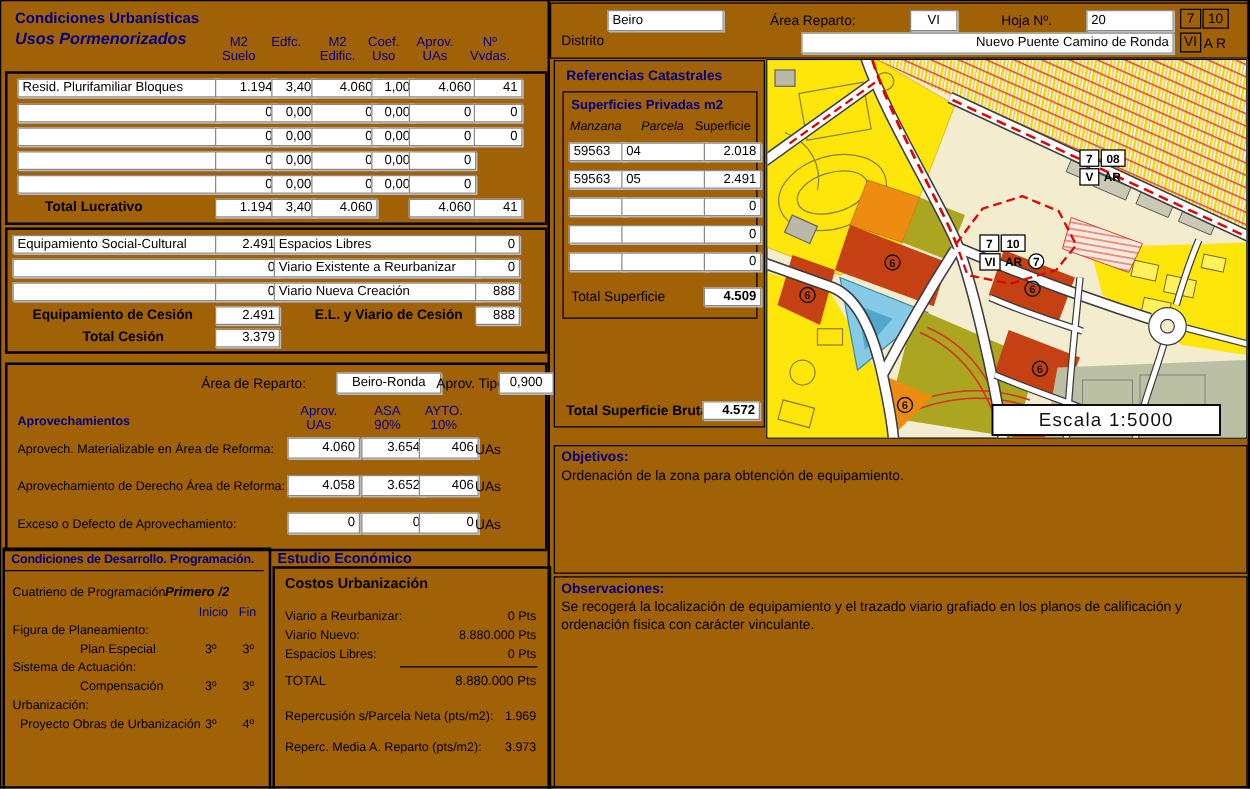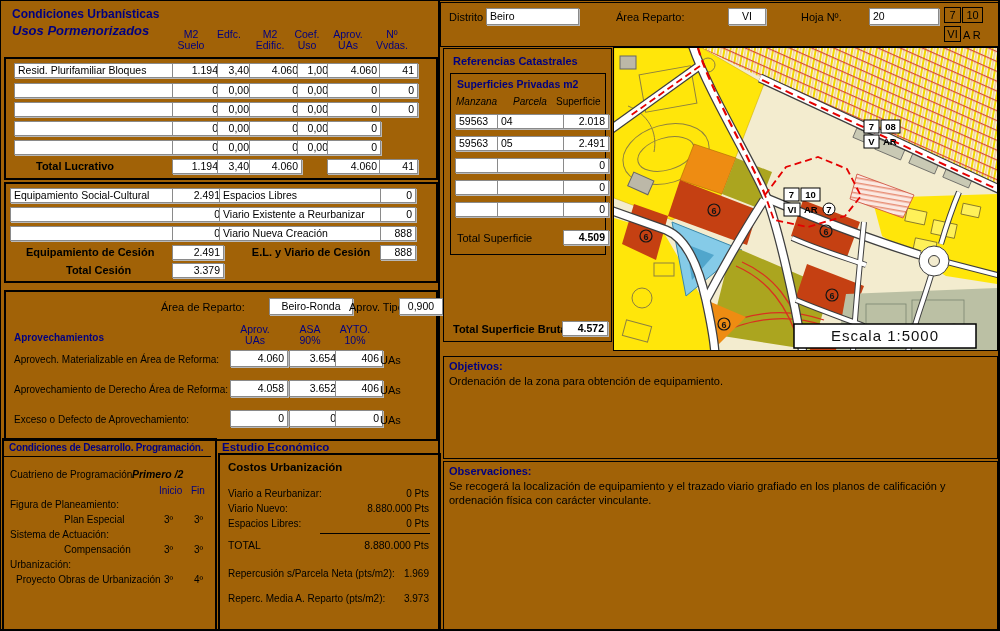--- a/index.html
+++ b/index.html
@@ -216,28 +216,29 @@
     <div class="lbl s105" style="left:8px;top:84px">TOTAL</div>
     <div class="lbl s105 r" style="right:10px;top:84px">8.880.000 Pts</div>
 
     <div class="lbl s10" style="left:8px;top:113px">Repercusión s/Parcela Neta (pts/m2):</div>
     <div class="lbl s10 r" style="right:10px;top:113px">1.969</div>
     <div class="lbl s10" style="left:8px;top:138px">Reperc. Media A. Reparto (pts/m2):</div>
     <div class="lbl s10 r" style="right:10px;top:138px">3.973</div>
   </div>
 
   <div class="bx1" style="left:440px;top:2px;width:557px;height:43px">
-    <div class="lbl" style="left:8px;top:8px">Distrito</div>
+    <div class="lbl" style="left:8px;top:24px">Distrito</div>
     <div class="fld h16" style="left:45px;top:5px;width:85px">Beiro</div>
     <div class="lbl r" style="left:175px;top:8px;width:105px">Área Reparto:</div>
     <div class="fld ctr h16" style="left:287px;top:5px;width:30px">VI</div>
     <div class="lbl r" style="left:360px;top:8px;width:62px">Hoja Nº.</div>
     <div class="fld h16" style="left:428px;top:5px;width:62px">20</div>
     <div class="bx1 ctr" style="left:503px;top:4px;width:15px;height:14px;line-height:14px">7</div>
     <div class="bx1 ctr" style="left:521px;top:4px;width:19px;height:14px;line-height:14px">10</div>
+    <div class="fld r h16" style="left:200px;top:23px;width:290px;text-align:right">Nuevo Puente Camino de Ronda</div>
     <div class="bx1 ctr" style="left:503px;top:23px;width:15px;height:14px;line-height:14px">VI</div>
     <div class="lbl" style="left:522px;top:26px">A R</div>
   </div>
 
   <div class="bx1" style="left:443px;top:48px;width:167px;height:292px">
     <div class="lbl hd" style="left:9px;top:6px">Referencias Catastrales</div>
     <div class="bx1" style="left:6px;top:24px;width:154px;height:180px">
       <div class="lbl hd s105" style="left:6px;top:4px">Superficies Privadas m2</div>
       <div class="lbl i s10" style="left:5px;top:22px">Manzana</div>
       <div class="lbl i s10" style="left:62px;top:22px">Parcela</div>

